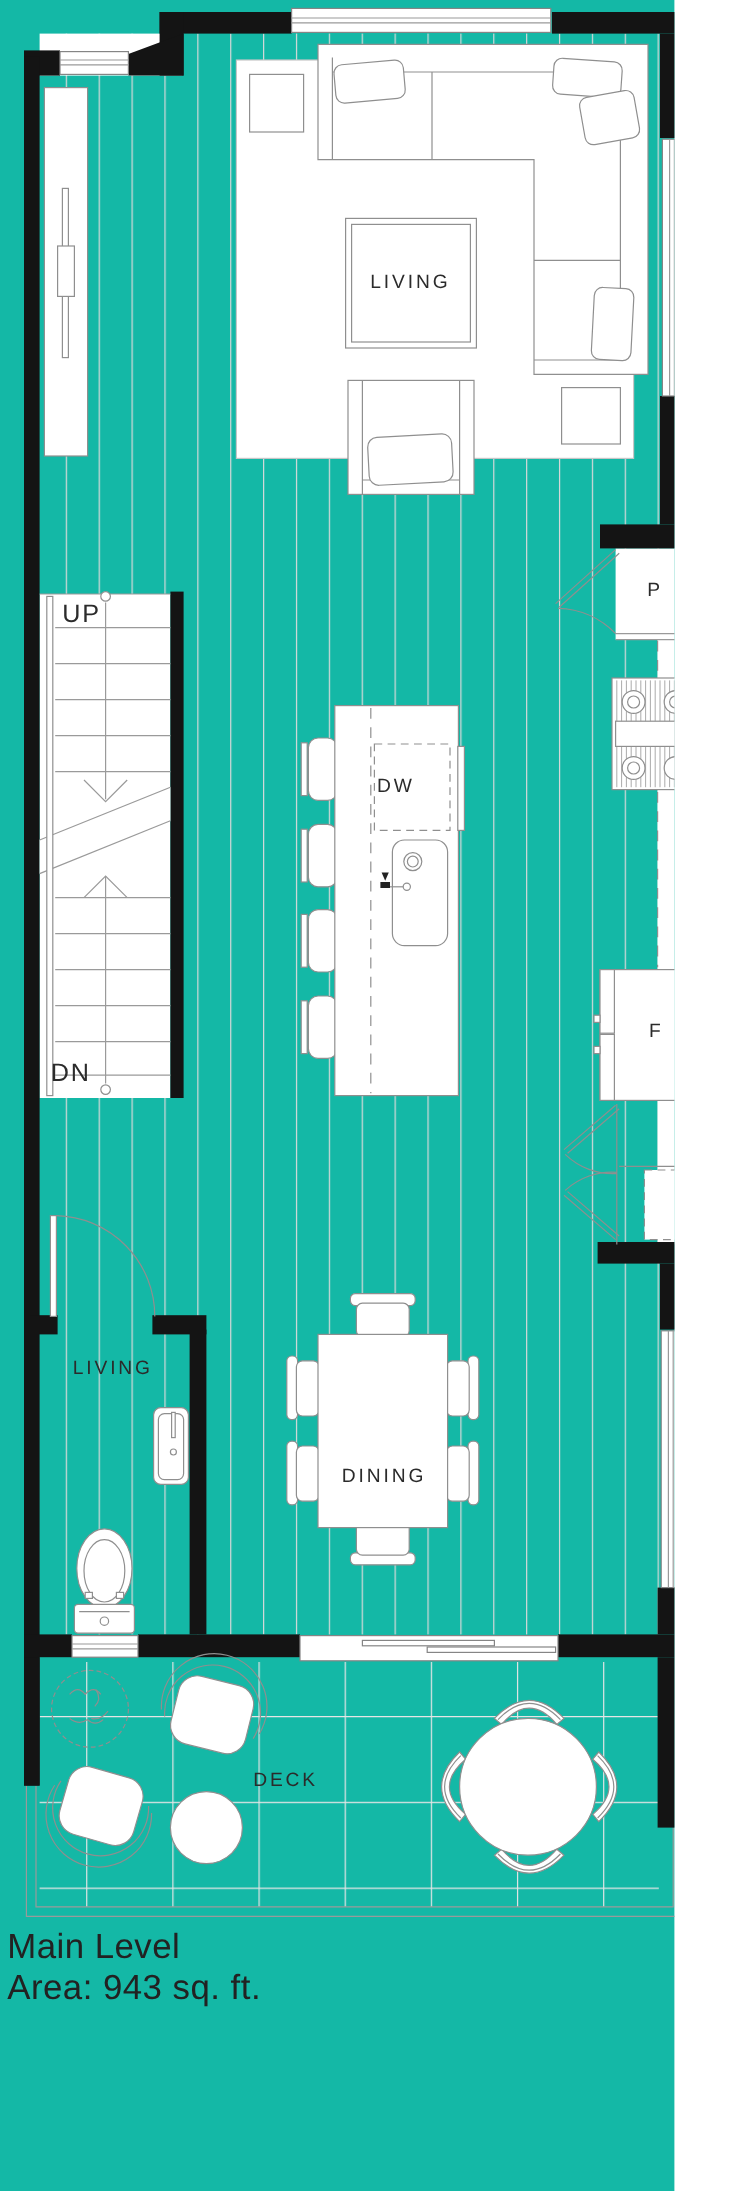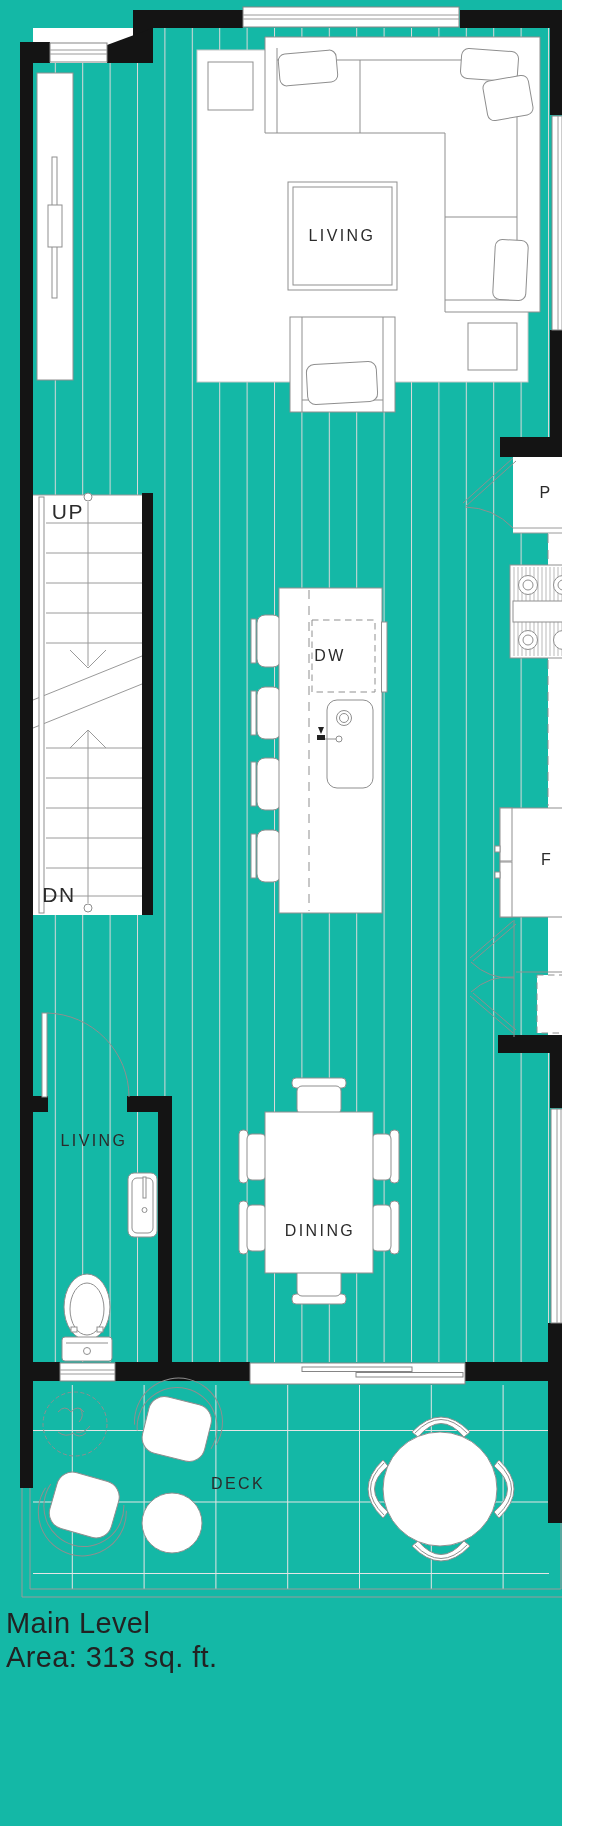--- a/index.html
+++ b/index.html
@@ -372,16 +372,16 @@
 <div class="lbl" style="left:546px;top:493px">P</div>
 <div class="lbl" style="left:547px;top:860px">F</div>
 <div class="lbl lbl-sm" style="left:68px;top:512px">UP</div>
 <div class="lbl lbl-sm" style="left:59px;top:895px">DN</div>
 <div class="lbl" style="left:94px;top:1141px">LIVING</div>
 <div class="lbl" style="left:320px;top:1231px">DINING</div>
 <div class="lbl" style="left:238px;top:1484px">DECK</div>
 
 <div class="footer">
   <div>Main Level</div>
-  <div>Area: 313 sq. ft.</div>
+  <div>Area: 943 sq. ft.</div>
 </div>
 
 </div>
 
 </body></html>

